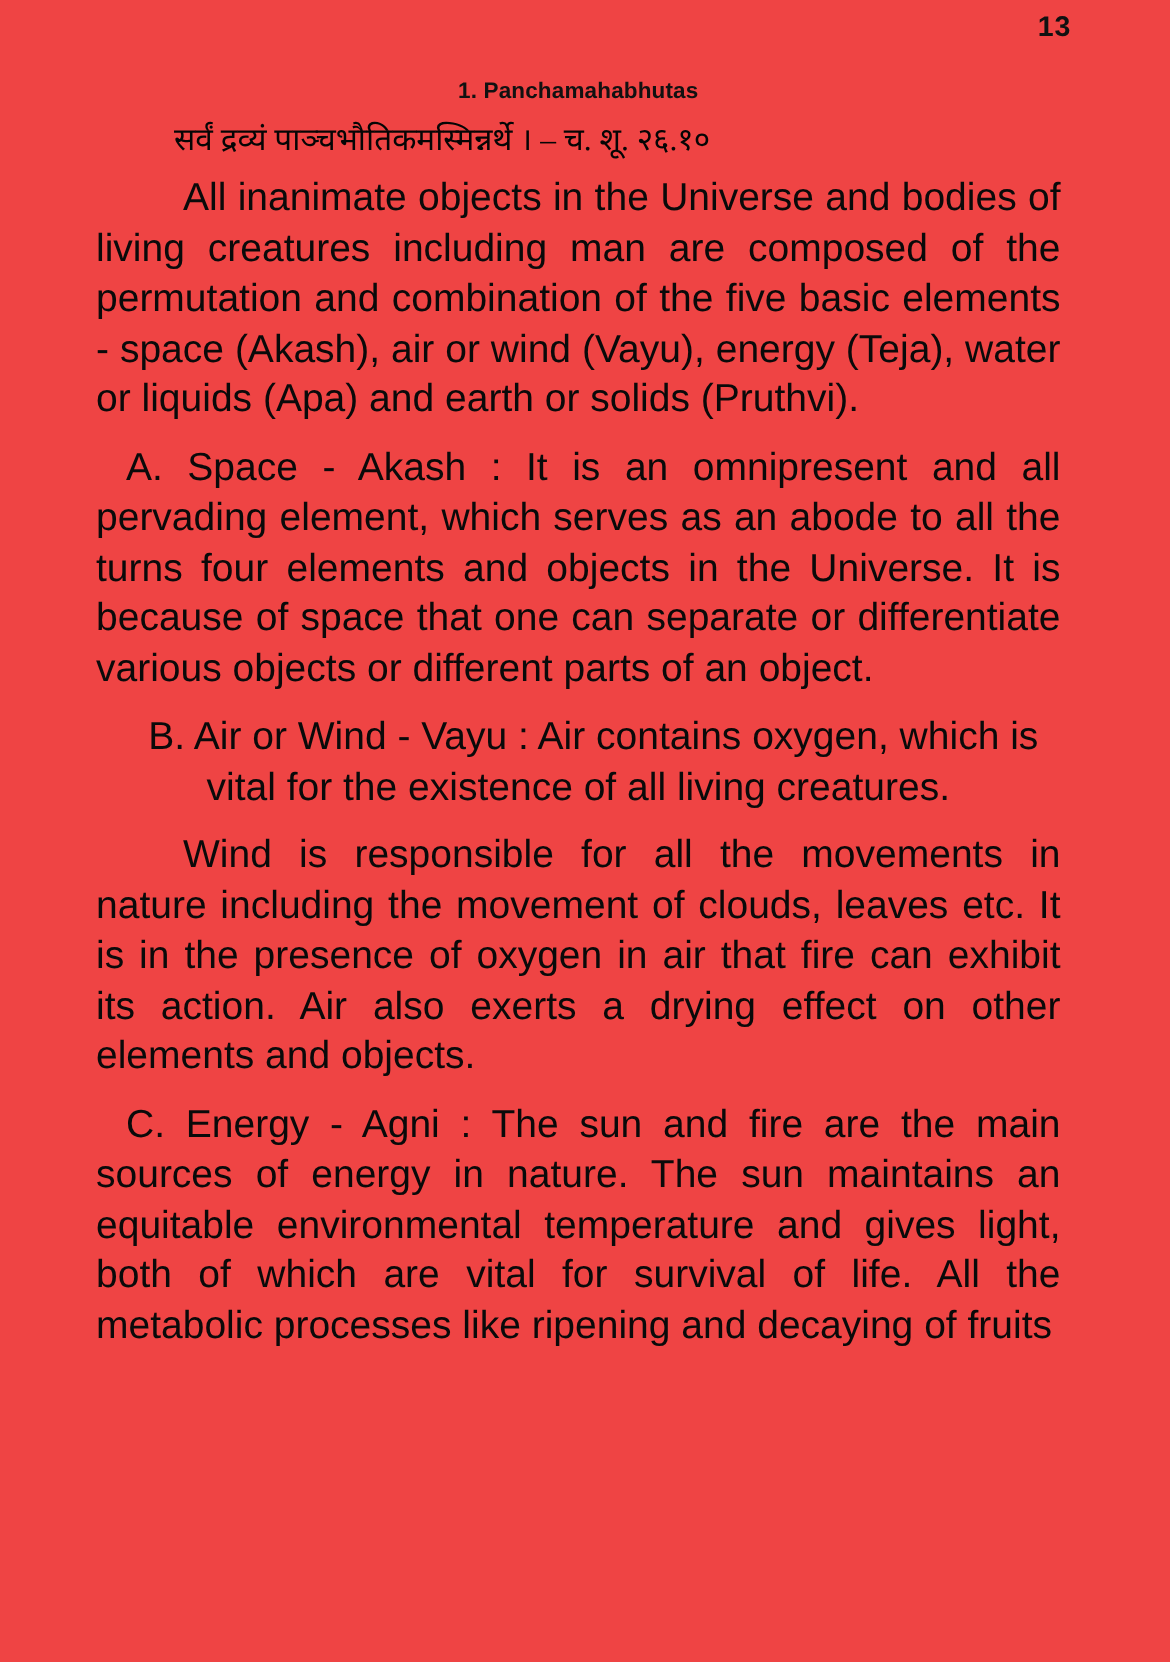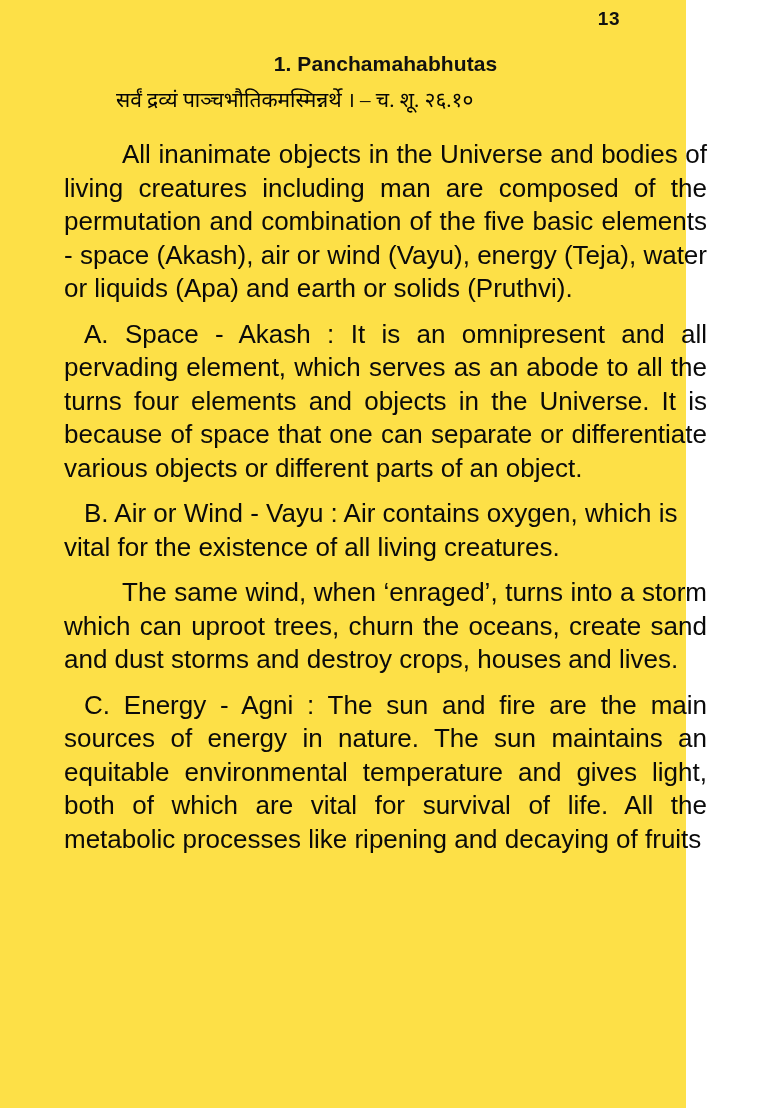--- a/index.html
+++ b/index.html
@@ -11,24 +11,24 @@
     height: 1108px;
     background: #ffffff;
     font-family: "Liberation Sans", sans-serif;
     color: #000000;
     overflow: hidden;
     position: relative;
   }
 
   .page {
     position: relative;
-    width: 686px;
+    width: 780px;
     height: 1108px;
     box-sizing: border-box;
-    background: #fde047;
+    background: #ef4444;
     text-decoration: underline;
   }
 
   
   .page-number {
     position: absolute;
     top: 8px;
     right: 66px;
     font-size: 19px;
     font-weight: 700;
@@ -69,33 +69,33 @@
     border-radius: 12px;
     padding: 8px 26px 10px 26px;
     line-height: 1.05;
     white-space: nowrap;
     box-shadow: 0 0 0 0 rgba(0,0,0,0);
   }
 
   
   .section-title {
     text-align: center;
-    font-size: 21px;
+    font-size: 15px;
     font-weight: 700;
     margin: 0 0 10px 0;
     letter-spacing: 0.1px;
     color: #111;
   }
 
   
   .verse {
     font-family: "Liberation Serif", "DejaVu Serif", serif;
     font-size: 21px;
     line-height: 1.35;
-    margin: 0 0 24px 0;
+    margin: 0 0 8px 0;
     padding-left: 52px;
     color: #050505;
     white-space: nowrap;
   }
 
   
   p.body {
     font-size: 26px;
     line-height: 33.5px;
     margin: 0 0 12px 0;
@@ -105,21 +105,21 @@
     -webkit-hyphens: none;
     hyphens: none;
   }
   p.body.indent-big {
     text-indent: 58px;
   }
   p.body.indent-small {
     text-indent: 20px;
   }
   p.body.no-justify {
-    text-align: left;
+    text-align: center;
     margin-top: 12px;
   }
   p.body:last-child {
     margin-bottom: 12px;
   }
 </style>
 </head>
 <body>
 
 <div class="page">
@@ -133,19 +133,19 @@
     <h2 class="section-title">1.  Panchamahabhutas</h2>
 
     <div class="verse">सर्वं द्रव्यं पाञ्चभौतिकमस्मिन्नर्थे । – च. शू. २६.१०</div>
 
     <p class="body indent-big">All inanimate objects in the Universe and bodies of living creatures including man are composed of the permutation and combination of the five basic elements - space (Akash), air or wind (Vayu), energy (Teja), water or liquids (Apa) and earth or solids (Pruthvi).</p>
 
     <p class="body indent-small">A.  Space - Akash : It is an omnipresent and all pervading element, which serves as an abode to all the turns four elements and objects in the Universe. It is because of space that one can separate or differentiate various objects or different parts of an object.</p>
 
     <p class="body indent-small no-justify">B.  Air or Wind - Vayu : Air contains oxygen, which is vital for the existence of all living creatures.</p>
 
+    <p class="body indent-big">Wind is responsible for all the movements in nature including the movement of clouds, leaves etc. It is in the presence of oxygen in air that fire can exhibit its action. Air also exerts a drying effect on other elements and objects.</p>
 
-    <p class="body indent-big">The same wind, when ‘enraged’, turns into a storm which can uproot trees, churn the oceans, create sand and dust storms and destroy crops, houses and lives.</p>
 
     <p class="body indent-small">C.  Energy - Agni : The sun and fire are the main sources of energy in nature. The sun maintains an equitable environmental temperature and gives light, both of which are vital for survival of life. All the metabolic processes like ripening and decaying of fruits</p>
 
   </div>
 </div>
 
 </body></html>

